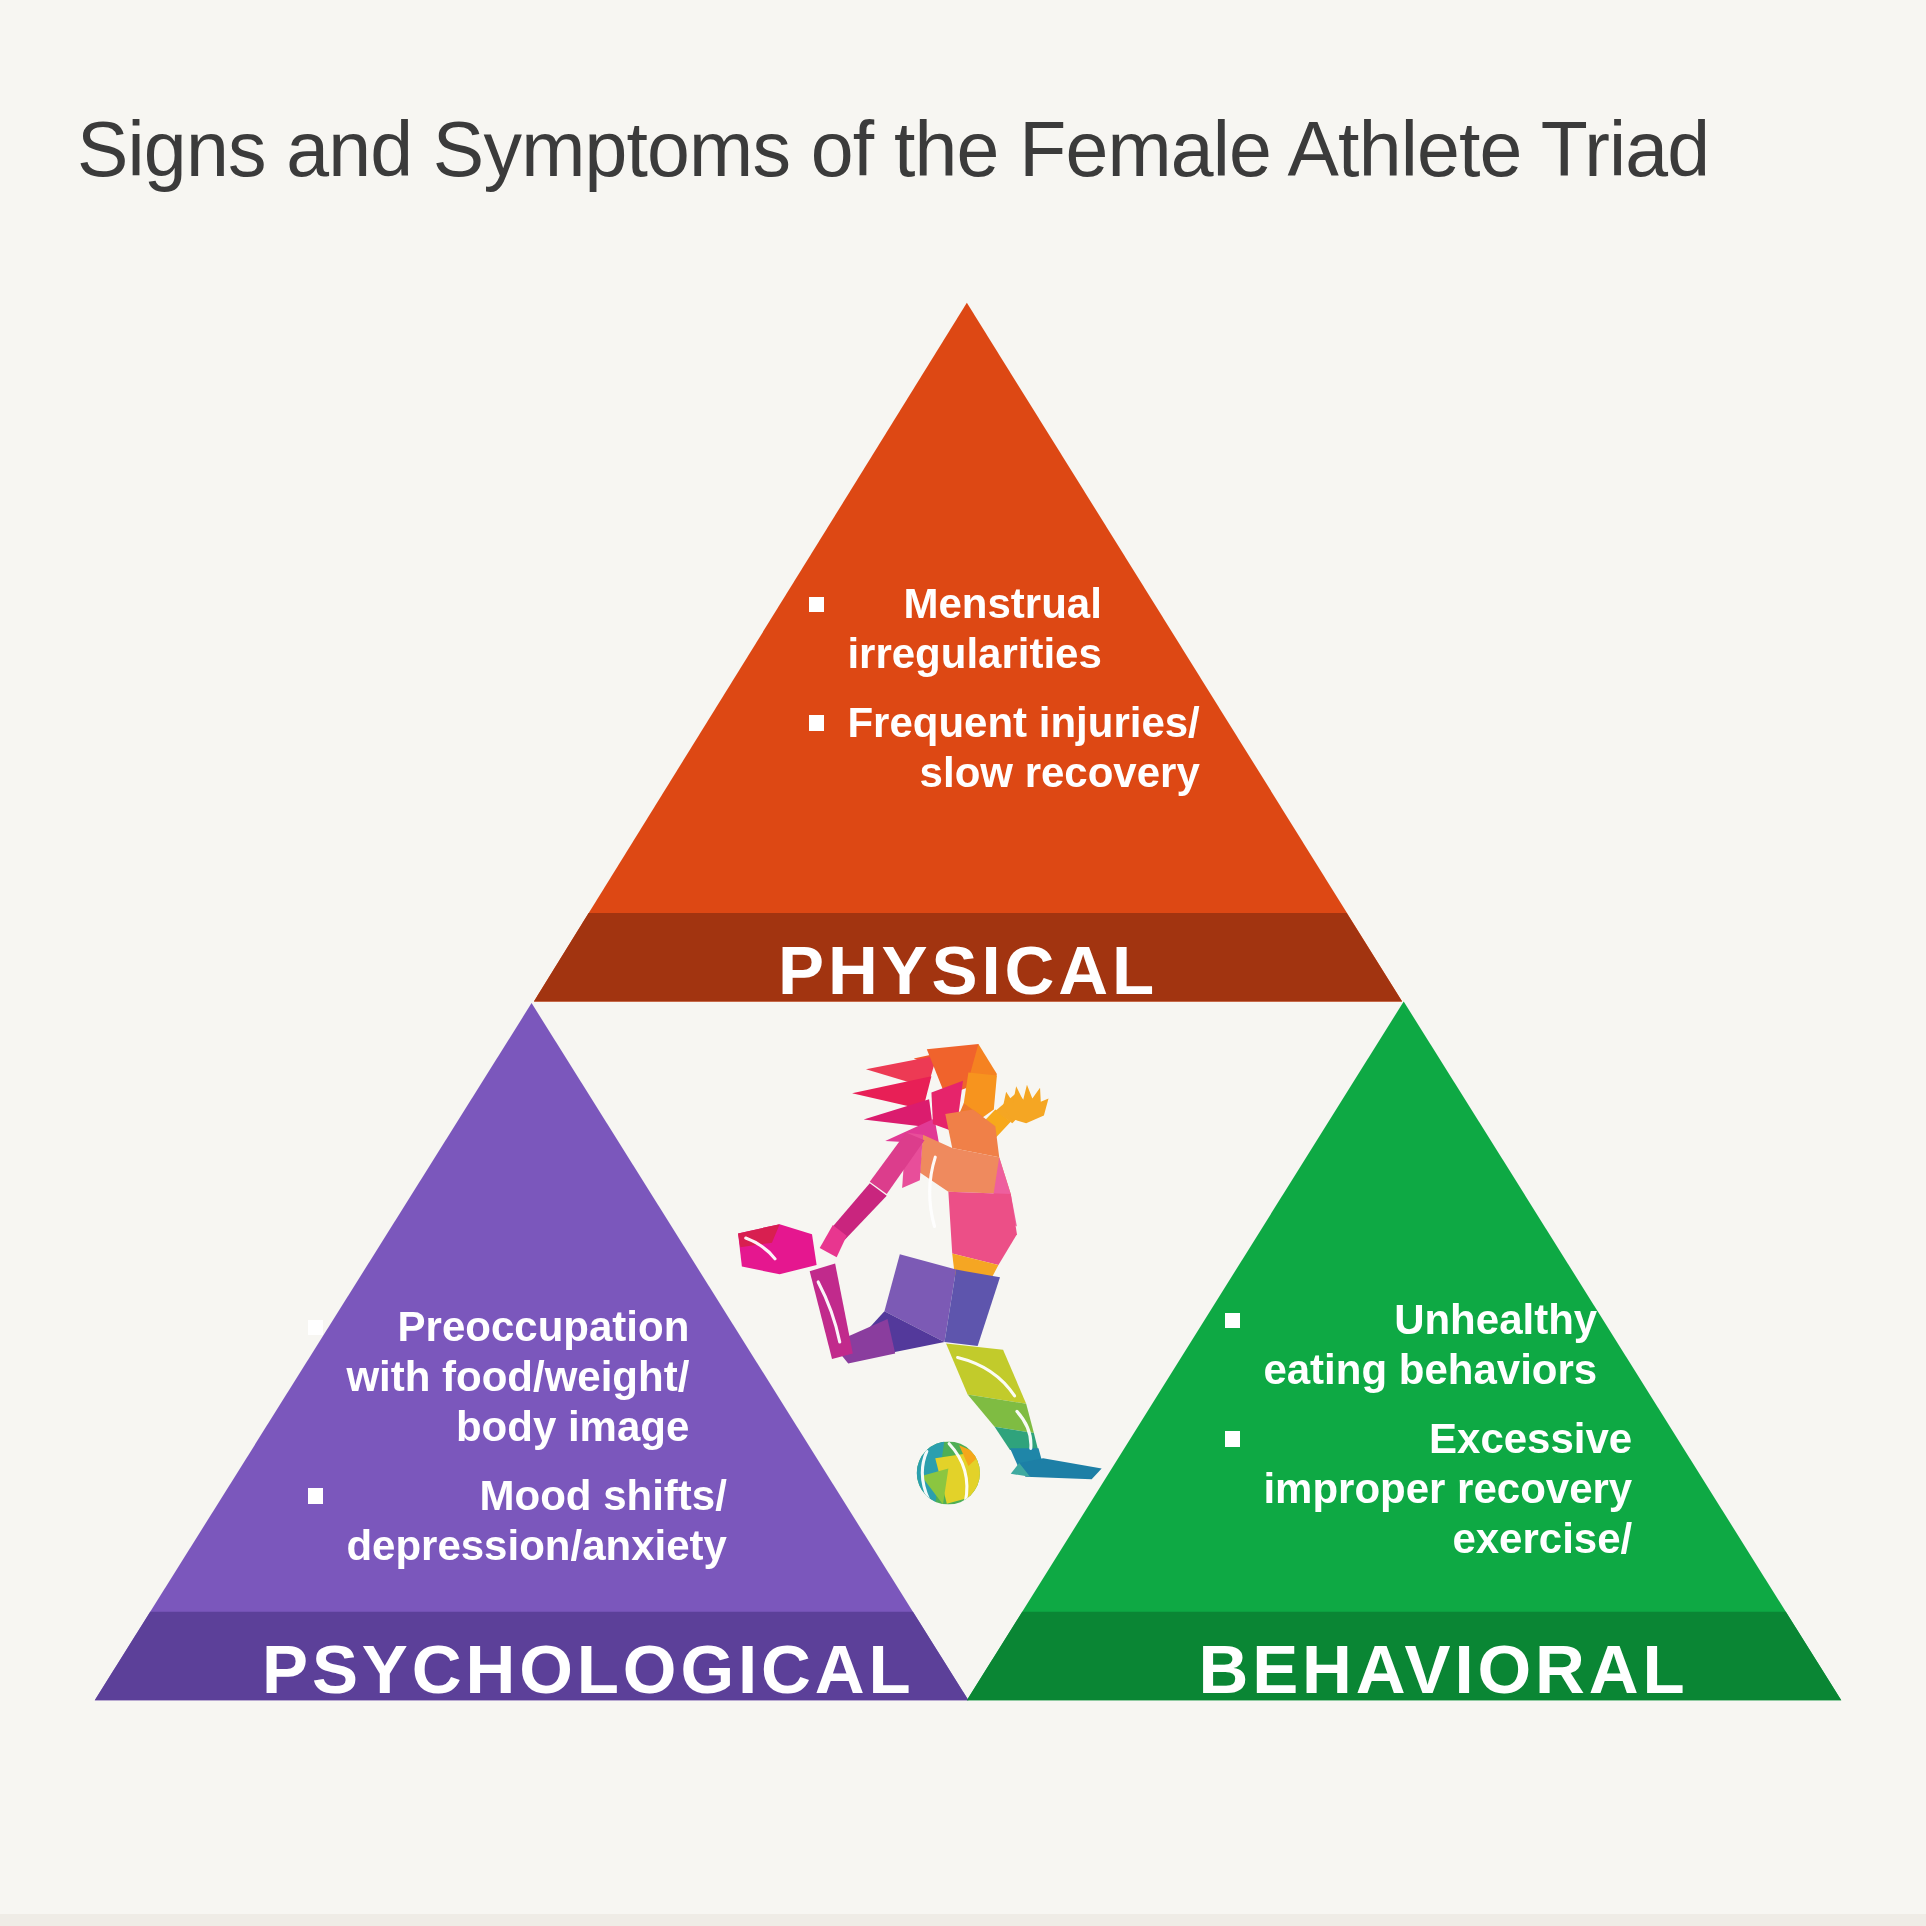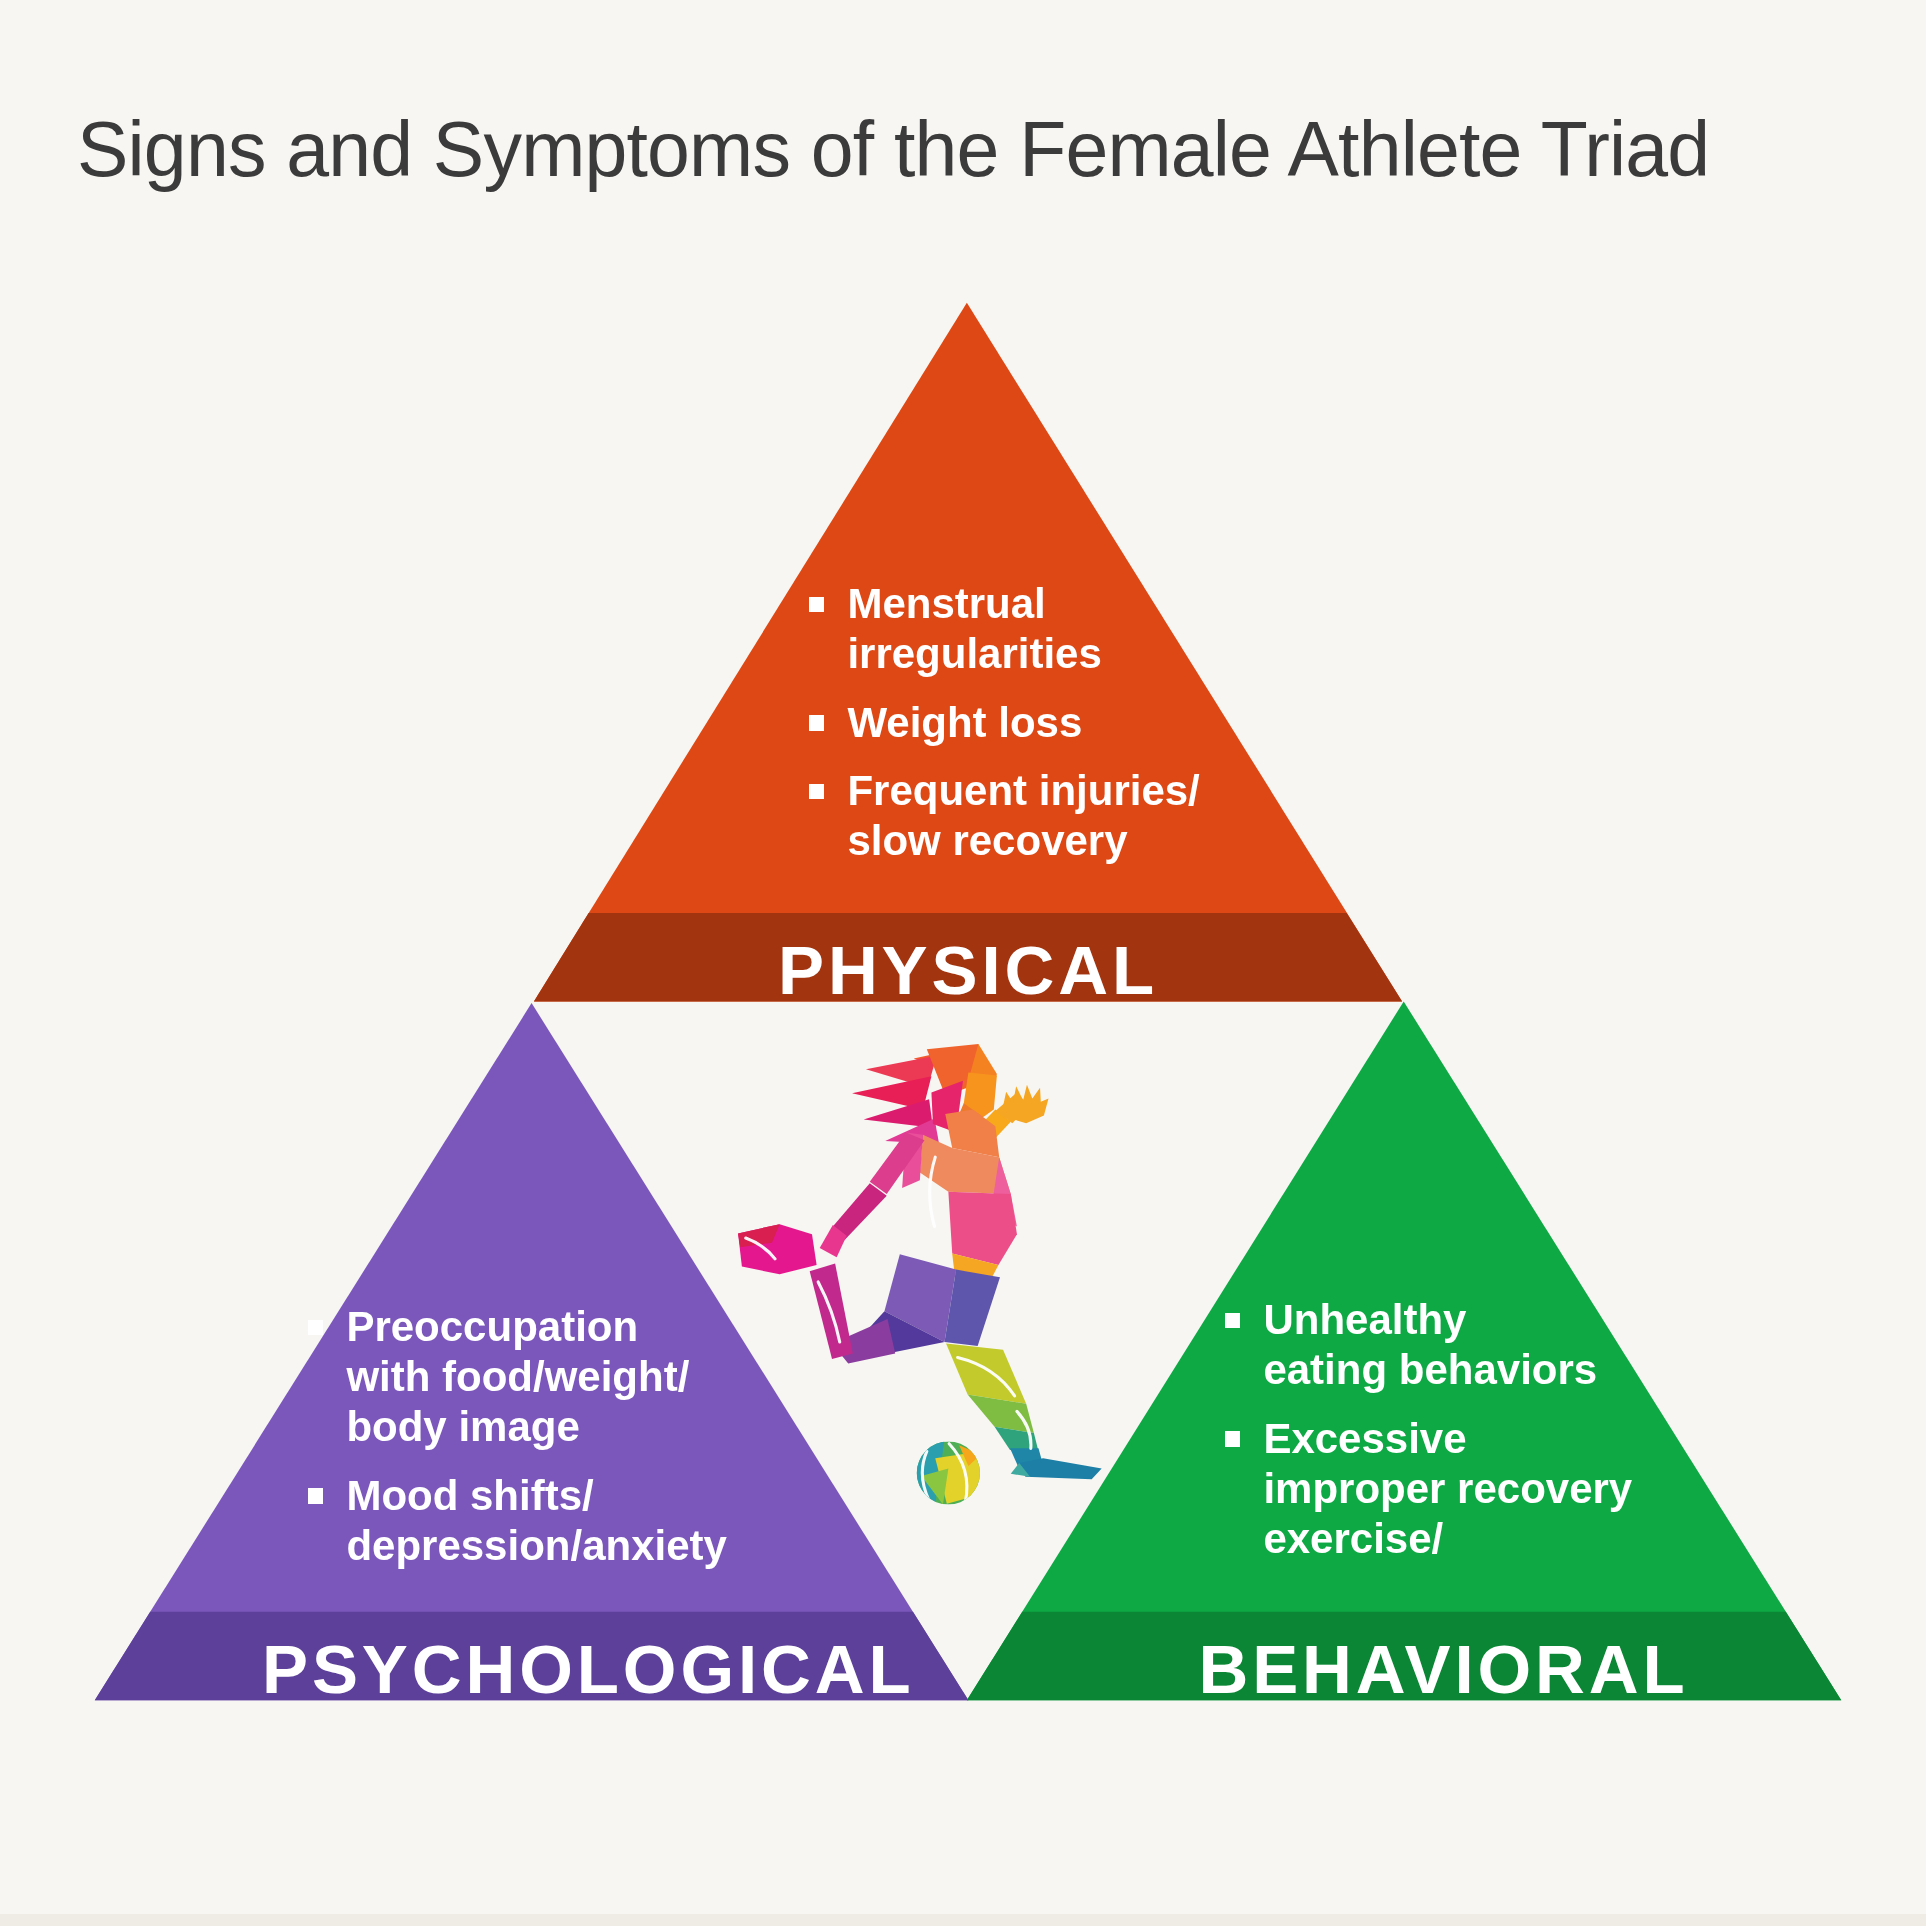--- a/index.html
+++ b/index.html
@@ -28,21 +28,21 @@
   .sym-list{position:absolute;color:#FFFFFF;}
   .sym-list.physical{left:809px;top:579px;width:432px;}
   .sym-list.psychological{left:308px;top:1302px;width:509px;}
   .sym-list.behavioral{left:1225px;top:1295px;width:524px;}
   .sym-item{display:flex;align-items:flex-start;margin-bottom:18.5px;}
   .bullet{
     flex:none;width:15.4px;height:15.4px;background:#FFFFFF;
     margin:17.7px 23px 0 0;
   }
   .lines{font-size:42px;line-height:50px;font-weight:700;}
-  .ln{display:block;white-space:nowrap;}
+  .ln{display:block;white-space:nowrap;text-align:right;}
   .frame-bottom{
     position:absolute;left:0;bottom:0;width:1926px;height:12.3px;
     background:#EFECE6;
   }
 </style>
 </head>
 <body>
 
 <div class="page">
 
@@ -138,26 +138,20 @@
     <div class="sym-item">
       <span class="bullet"></span>
       <span class="lines">
         <span class="ln">Menstrual</span>
         <span class="ln">irregularities</span>
       </span>
     </div>
     <div class="sym-item">
       <span class="bullet"></span>
       <span class="lines">
-        <span class="ln">Weight loss</span>
-      </span>
-    </div>
-    <div class="sym-item">
-      <span class="bullet"></span>
-      <span class="lines">
         <span class="ln">Frequent injuries/</span>
         <span class="ln">slow recovery</span>
       </span>
     </div>
   </div>
 
   <div class="sym-list psychological">
     <div class="sym-item">
       <span class="bullet"></span>
       <span class="lines">

